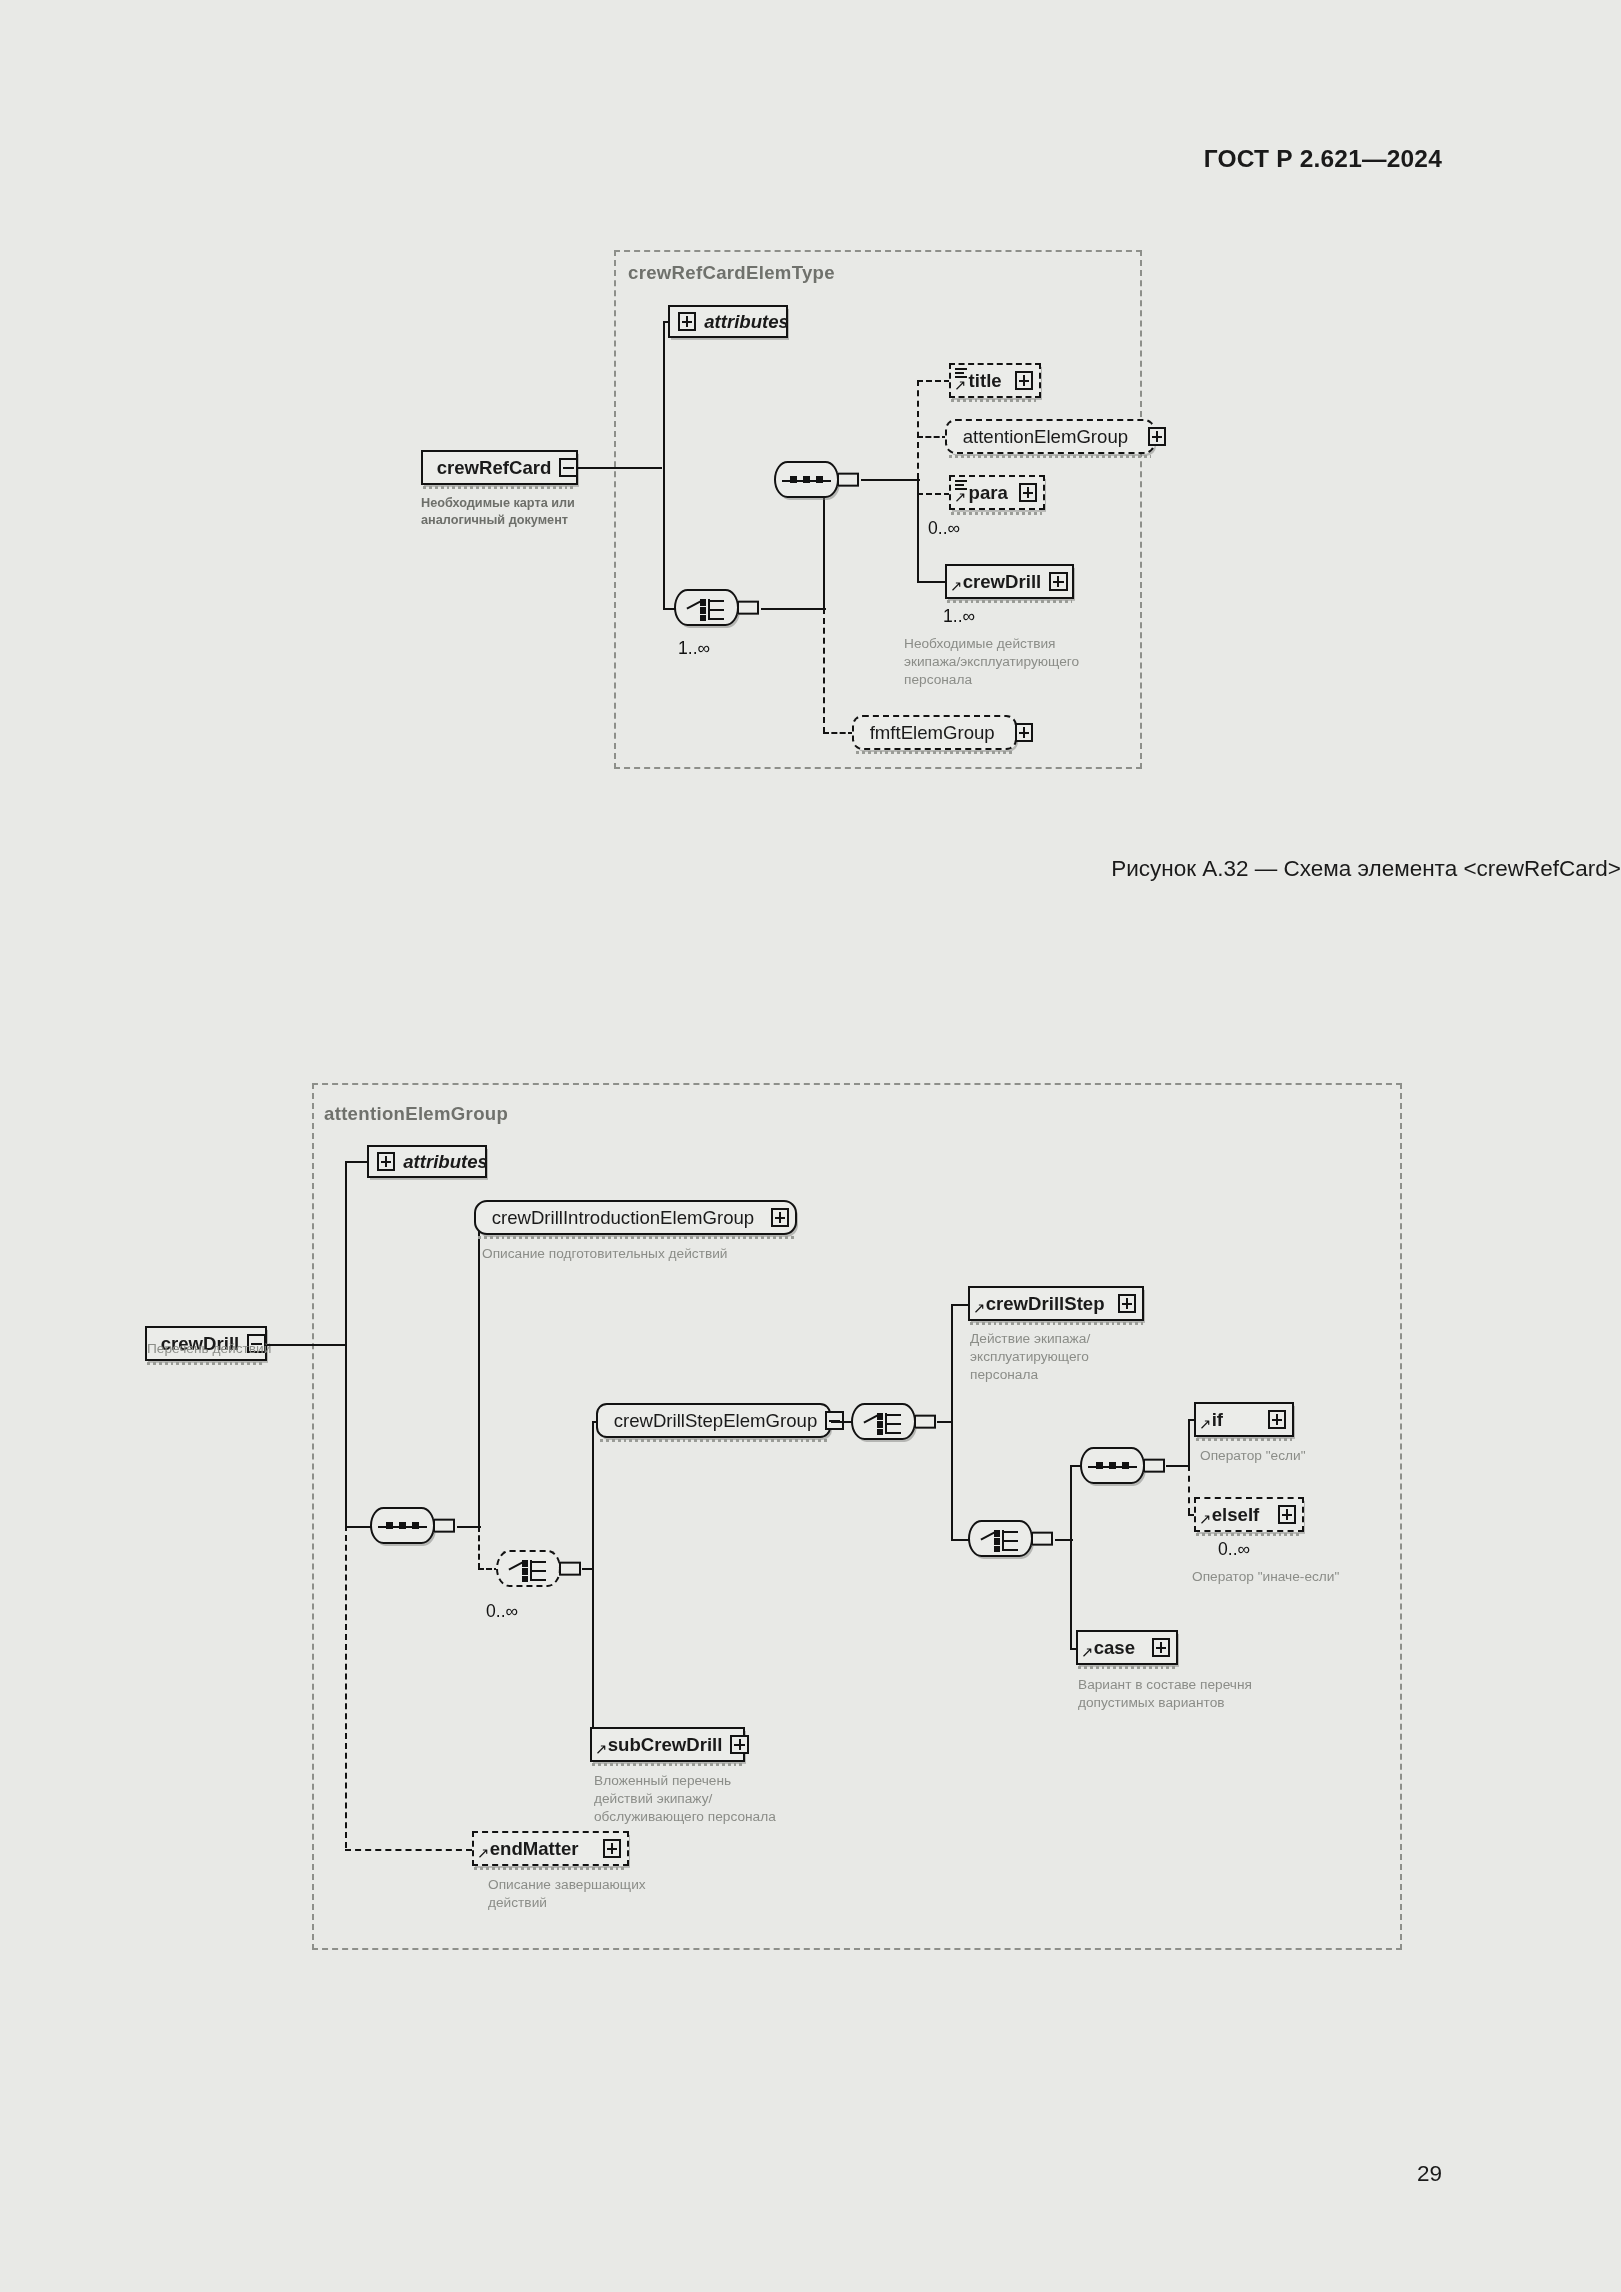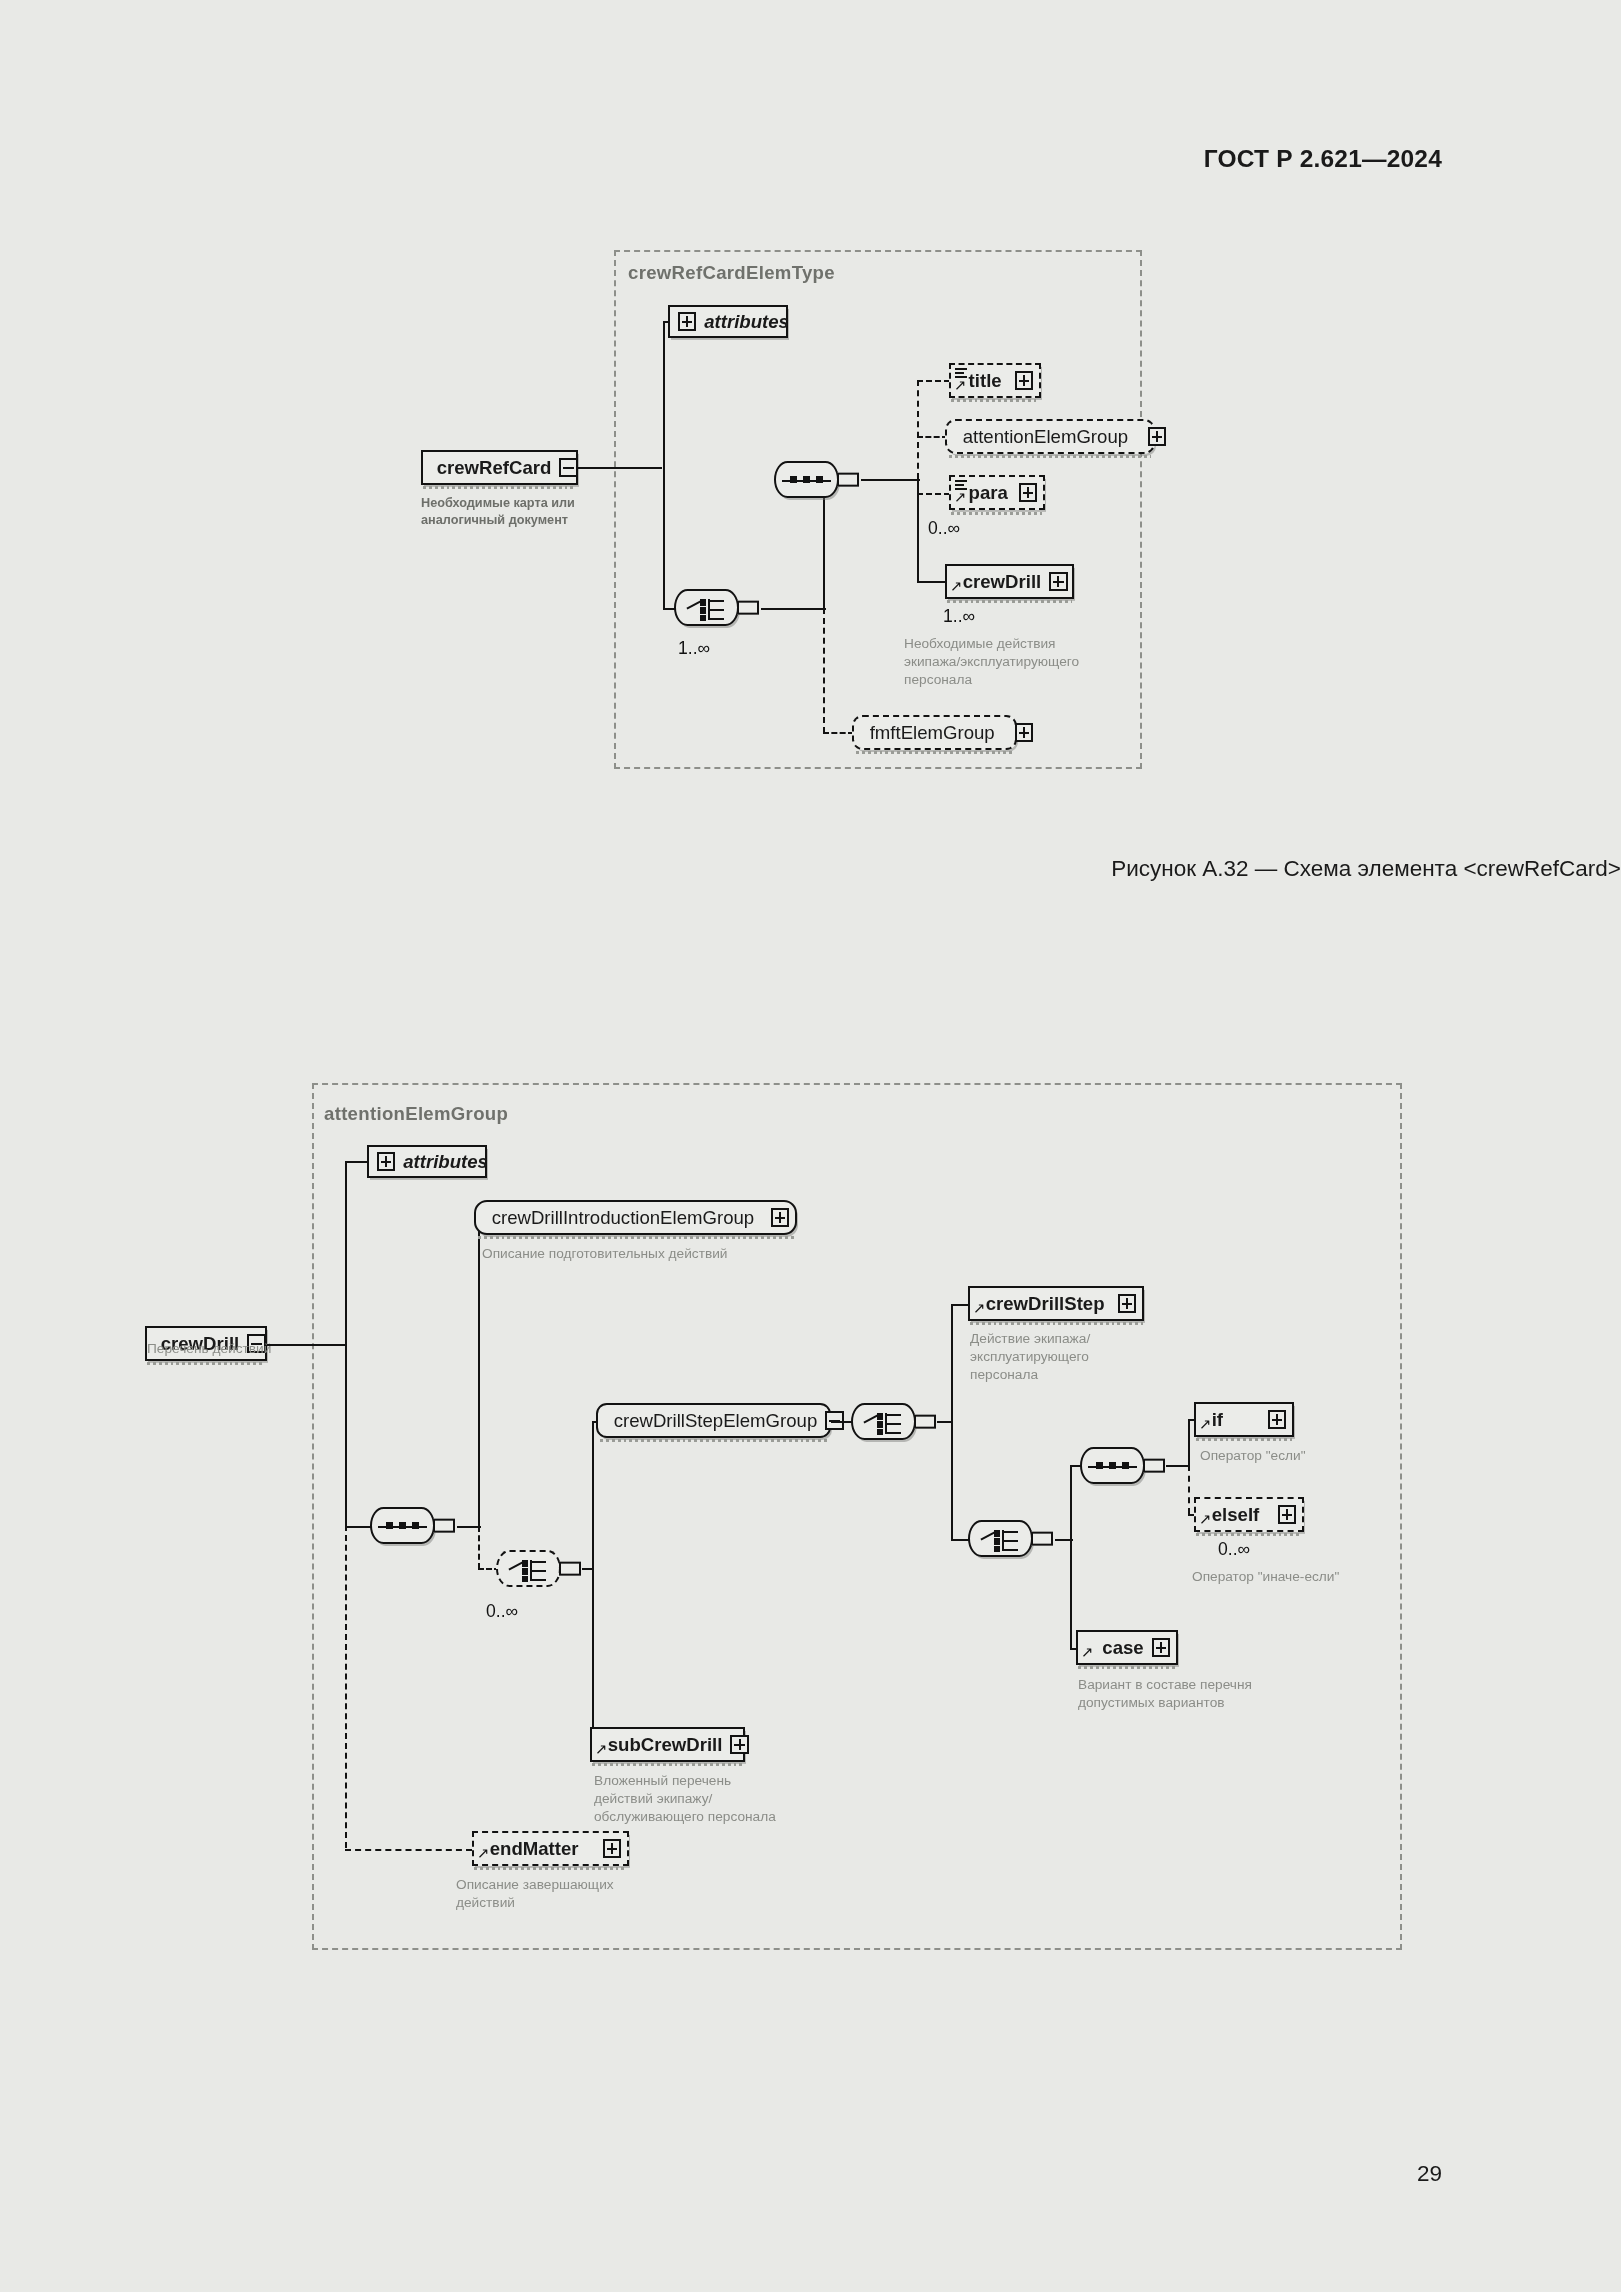--- a/index.html
+++ b/index.html
@@ -436,21 +436,21 @@
       <span class="el-text" style="padding-left:2px;">elseIf</span>
       <span class="expander plus inline"></span>
     </div>
     <div class="underbar" style="left:1196px;top:1533px;width:106px;"></div>
     <div class="card" style="left:1218px;top:1539px;">0..∞</div>
     <div class="anno" style="left:1192px;top:1568px;width:216px;">Оператор "иначе-если"</div>
 
     <div class="ln h" style="left:1070px;top:1648px;width:27.4px;"></div>
     <div class="el bold" style="left:1076px;top:1630px;width:102px;height:35px;">
       <span class="refarrow">↗</span>
-      <span class="el-text" style="padding-left:2px;text-align:right;">case</span>
+      <span class="el-text" style="padding-left:2px;">case</span>
       <span class="expander plus inline"></span>
     </div>
     <div class="underbar" style="left:1078px;top:1666px;width:98px;"></div>
     <div class="anno" style="left:1078px;top:1676px;width:225px;">Вариант в составе перечня
 допустимых вариантов</div>
 
     <div class="ln h" style="left:592px;top:1745px;width:23.5px;"></div>
     <div class="el bold" style="left:590px;top:1727px;width:155px;height:35px;">
       <span class="refarrow">↗</span>
       <span class="el-text" style="padding-left:2px;">subCrewDrill</span>
@@ -461,21 +461,21 @@
 действий экипажу/
 обслуживающего персонала</div>
 
     <div class="ln dash-h" style="left:345px;top:1849px;width:127px;"></div>
     <div class="el dashed bold" style="left:472px;top:1831px;width:157px;height:35px;">
       <span class="refarrow">↗</span>
       <span class="el-text" style="padding-left:2px;">endMatter</span>
       <span class="expander plus inline"></span>
     </div>
     <div class="underbar" style="left:474px;top:1867px;width:153px;"></div>
-    <div class="anno" style="left:456px;top:1876px;width:216px;">Описание завершающих
+    <div class="anno" style="left:488px;top:1876px;width:216px;">Описание завершающих
 действий</div>
 
   </div>
 
   <div class="page-number">29</div>
 
 </div>
 
 
 </body></html>

